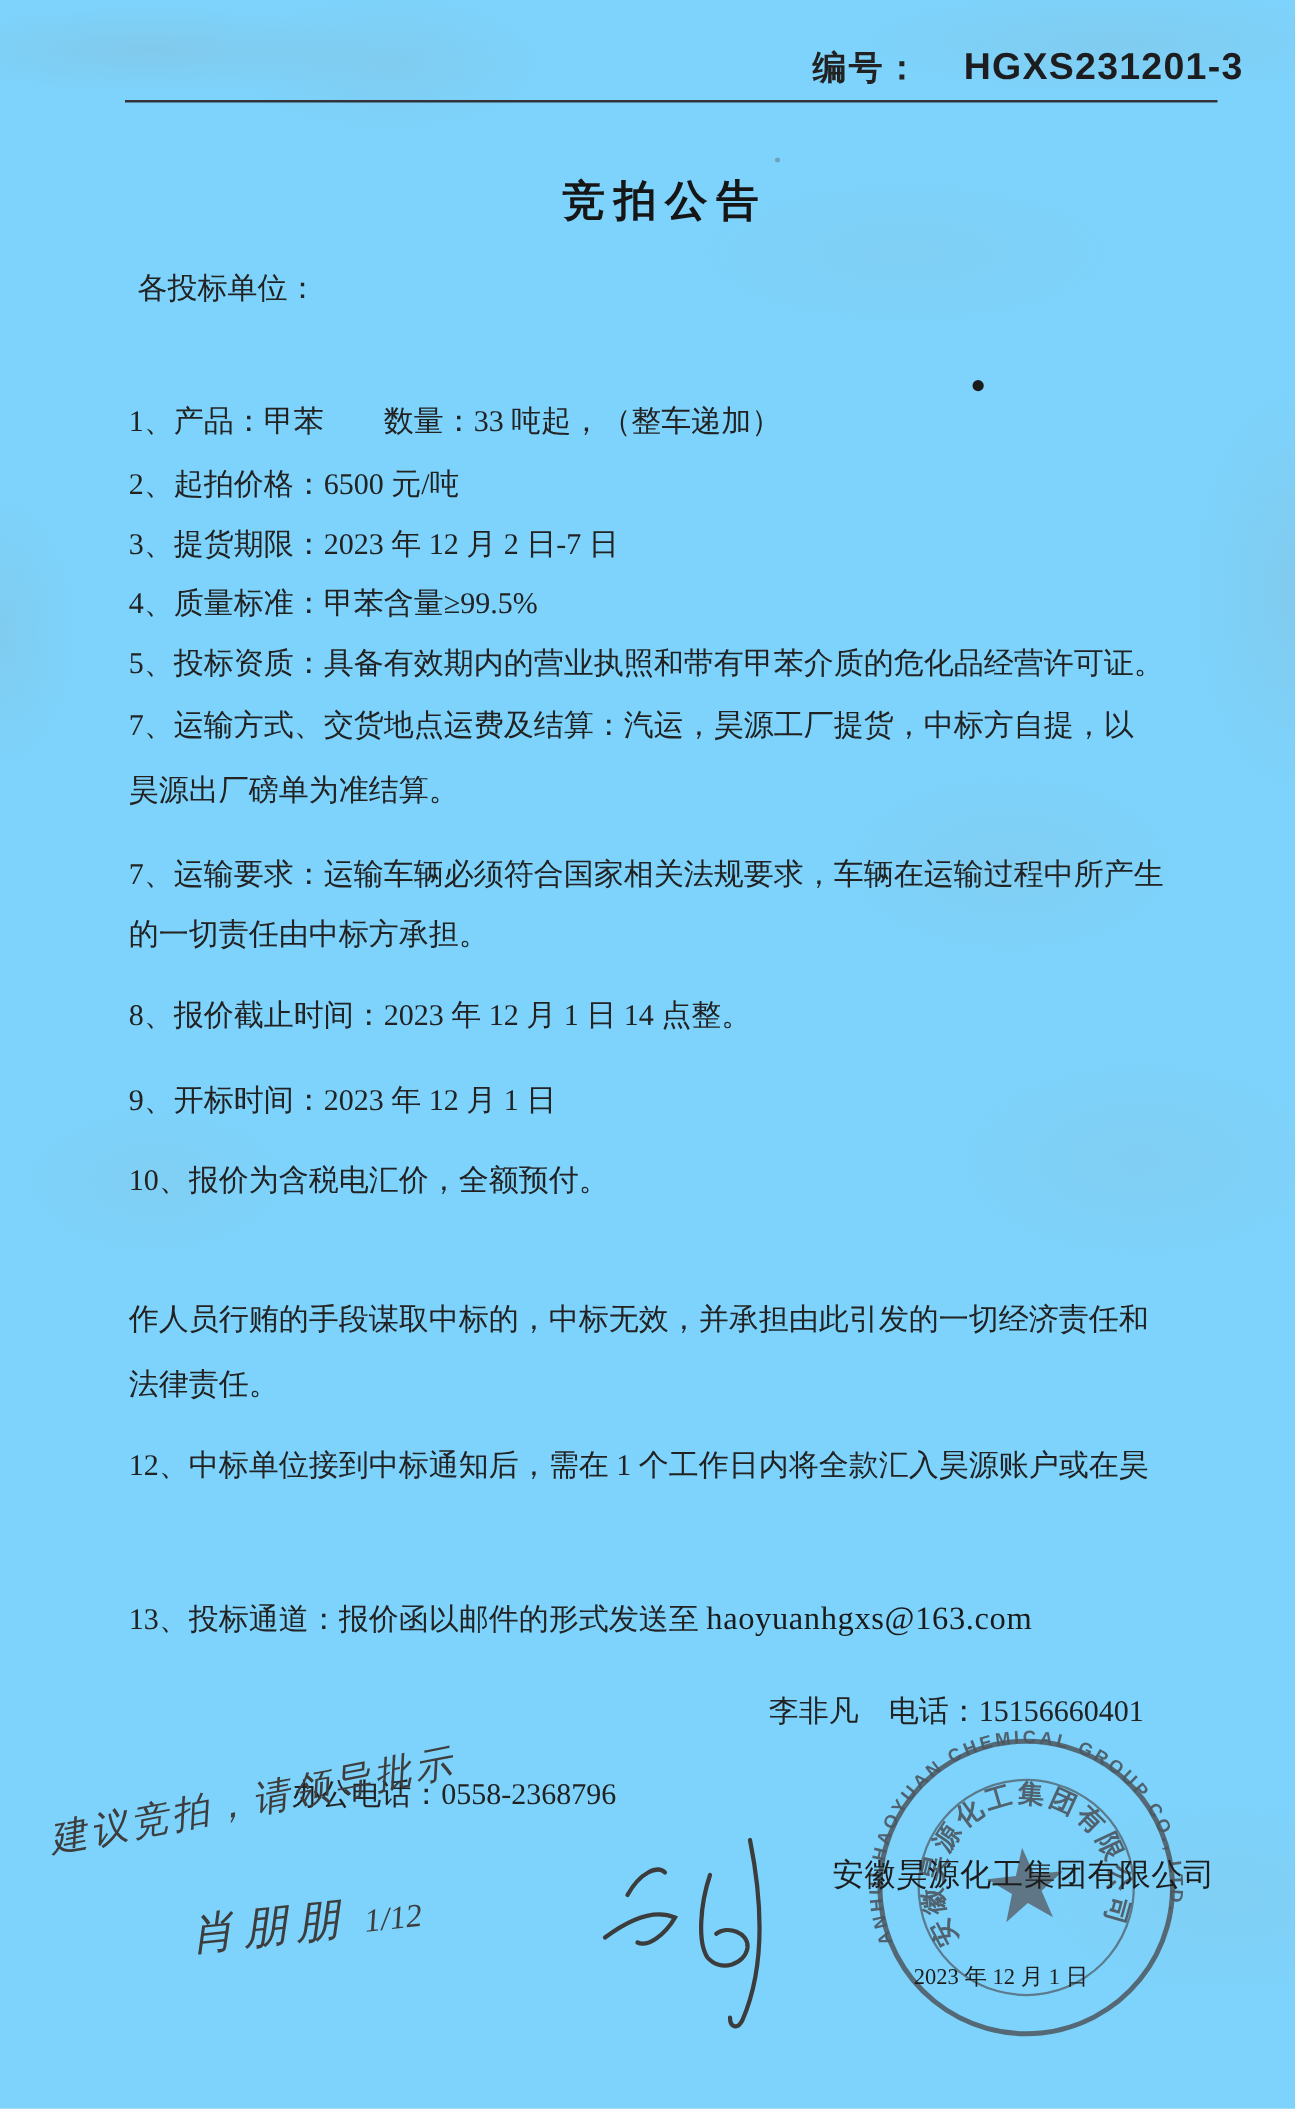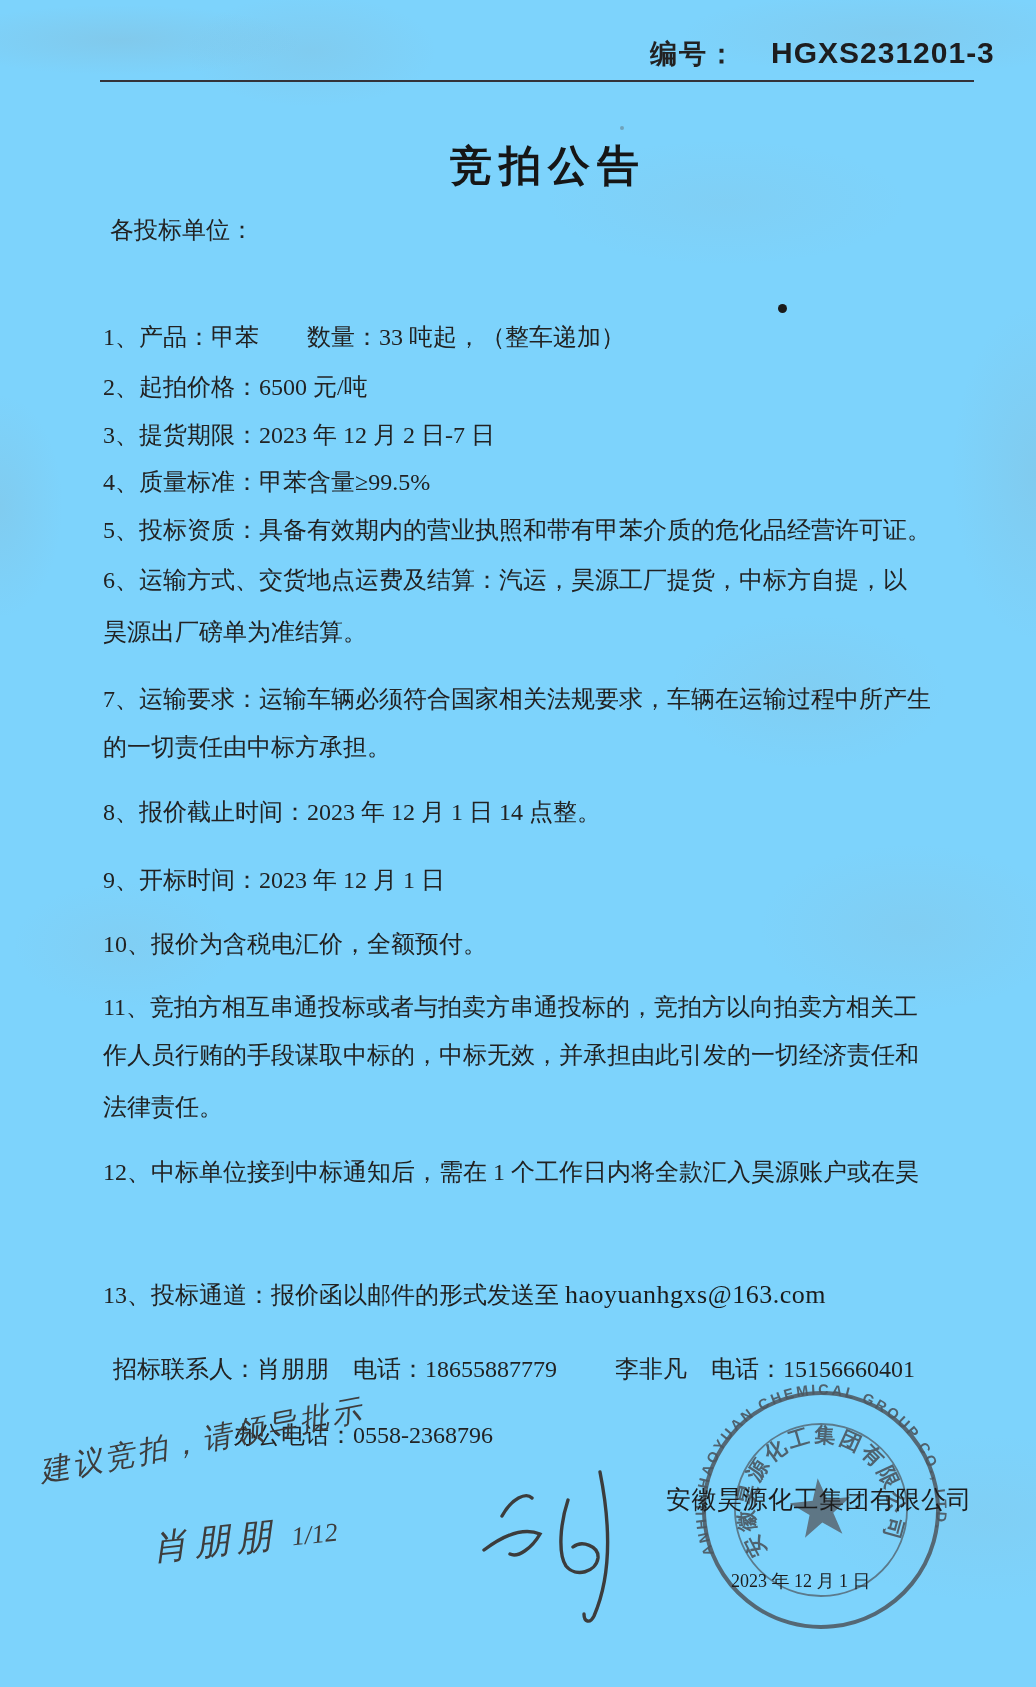--- a/index.html
+++ b/index.html
@@ -32,21 +32,21 @@
   .doc-no{
     position:absolute;left:650px;top:36px;z-index:2;white-space:nowrap;
     font-family:"Liberation Sans","DejaVu Sans",sans-serif;font-weight:700;
   }
   .doc-no .lbl{font-size:27px;color:#222;letter-spacing:2px;}
   .doc-no .val{font-size:30px;color:#1d1d1f;letter-spacing:1px;margin-left:34px;}
   .rule{position:absolute;left:100px;top:80px;width:874px;height:2px;background:#33333a;z-index:2;}
 
   .title{
     position:absolute;left:450px;top:138px;margin:0;z-index:2;white-space:nowrap;
-    font-size:42px;font-weight:700;letter-spacing:7px;color:#161616;
+    font-size:34px;font-weight:700;letter-spacing:7px;color:#161616;
   }
 
   .ln{position:absolute;left:103px;z-index:2;white-space:nowrap;font-size:24px;color:#222;}
   .gap2{display:inline-block;width:48px;}
   .email{font-size:26px;letter-spacing:.5px;margin-left:6px;color:#1b1b1b;margin-top:38px;}
   .dot{position:absolute;left:778px;top:304px;width:9px;height:9px;border-radius:50%;background:#1b1b1b;z-index:2;}
 
   .company{position:absolute;left:666px;top:1483px;z-index:3;font-size:25px;color:#1d1d1d;white-space:nowrap;letter-spacing:.5px;}
   .docdate{position:absolute;left:731px;top:1549px;z-index:3;font-size:18px;color:#1d1d1d;white-space:nowrap;margin-top:20px;}
 
@@ -86,36 +86,34 @@
   <div class="ln" style="left:110px;top:214px">各投标单位：</div>
   <div class="dot"></div>
 
   <div class="ln" style="top:321px">
     <span>1、产品：甲苯</span><span class="gap2"></span><span>数量：33 吨起，（整车递加）</span>
   </div>
   <div class="ln" style="top:371px">2、起拍价格：6500 元/吨</div>
   <div class="ln" style="top:419px">3、提货期限：2023 年 12 月 2 日-7 日</div>
   <div class="ln" style="top:466px">4、质量标准：甲苯含量≥99.5%</div>
   <div class="ln" style="top:514px">5、投标资质：具备有效期内的营业执照和带有甲苯介质的危化品经营许可证。</div>
-  <div class="ln" style="top:564px">6、运输方式、交货地点运费及结算：汽运，昊源工厂提货，中标方自提，以</div>
+  <div class="ln" style="top:564px">7、运输方式、交货地点运费及结算：汽运，昊源工厂提货，中标方自提，以</div>
   <div class="ln" style="top:616px">昊源出厂磅单为准结算。</div>
   <div class="ln" style="top:683px">7、运输要求：运输车辆必须符合国家相关法规要求，车辆在运输过程中所产生</div>
   <div class="ln" style="top:731px">的一切责任由中标方承担。</div>
   <div class="ln" style="top:796px">8、报价截止时间：2023 年 12 月 1 日 14 点整。</div>
   <div class="ln" style="top:864px">9、开标时间：2023 年 12 月 1 日</div>
   <div class="ln" style="top:928px">10、报价为含税电汇价，全额预付。</div>
-  <div class="ln" style="top:991px">11、竞拍方相互串通投标或者与拍卖方串通投标的，竞拍方以向拍卖方相关工</div>
   <div class="ln" style="top:1039px">作人员行贿的手段谋取中标的，中标无效，并承担由此引发的一切经济责任和</div>
   <div class="ln" style="top:1091px">法律责任。</div>
   <div class="ln" style="top:1156px">12、中标单位接到中标通知后，需在 1 个工作日内将全款汇入昊源账户或在昊</div>
   <div class="ln" style="top:1279px">
     <span>13、投标通道：报价函以邮件的形式发送至</span><span class="email">haoyuanhgxs@163.com</span>
   </div>
 
-  <div class="ln" style="left:113px;top:1353px">招标联系人：肖朋朋　电话：18655887779</div>
   <div class="ln" style="left:615px;top:1353px">李非凡　电话：15156660401</div>
   <div class="ln" style="left:233px;top:1419px">办公电话：0558-2368796</div>
 
   <svg class="stamp" viewBox="-127 -127 254 254" aria-hidden="true">
     <circle class="ring-o" r="117"></circle>
     <circle class="ring-i" r="86"></circle>
     <defs>
       <path id="arcEn" d="M -101 56 A 115.5 115.5 0 1 1 101 56" fill="none"></path>
       <path id="arcCn" d="M -52 44 A 68 68 0 1 1 52 44" fill="none"></path>
     </defs>

